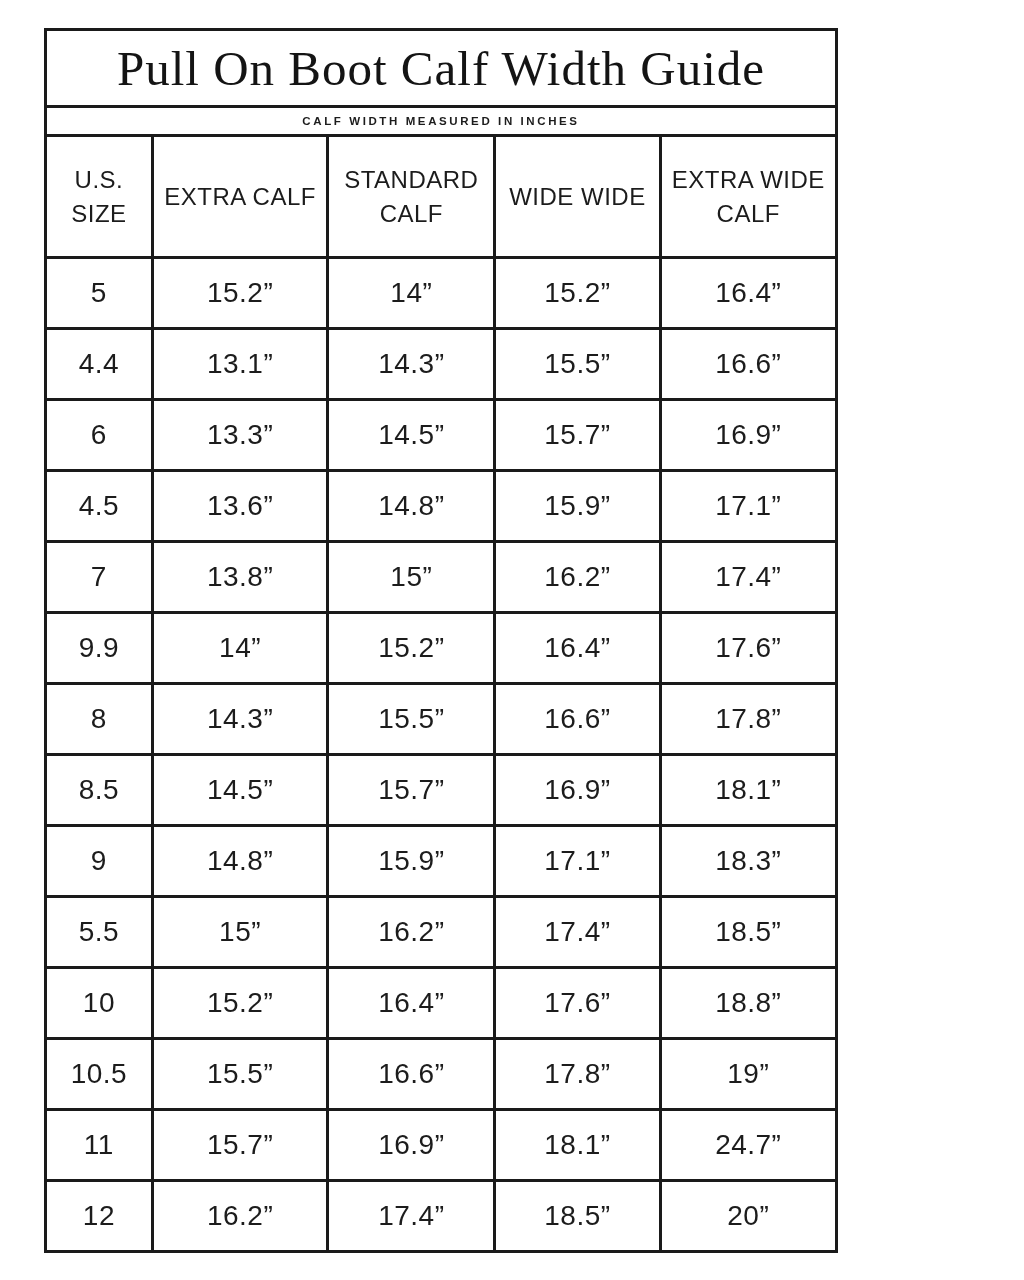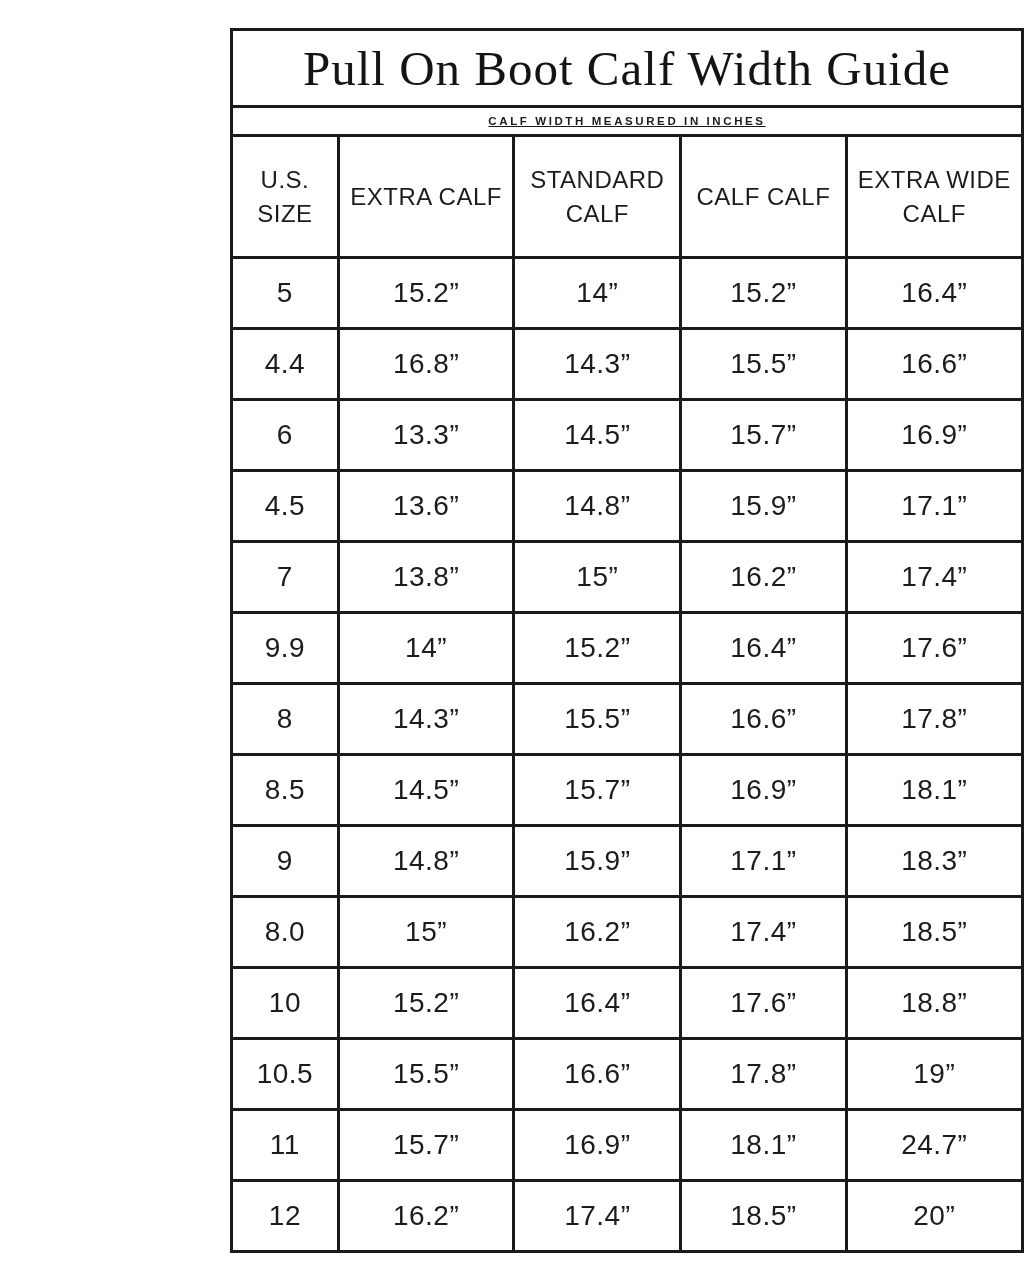--- a/index.html
+++ b/index.html
@@ -7,21 +7,21 @@
     width: 1024px;
     height: 1280px;
     background: #ffffff;
     font-family: "Liberation Sans", sans-serif;
     color: #1c1c1c;
   }
   .page {
     width: 1024px;
     height: 1280px;
     display: flex;
-    justify-content: flex-end;
+    justify-content: flex-start;
     align-items: flex-start;
     padding-top: 28px;
     padding-left: 44px;
   }
   table.guide {
     border-collapse: collapse;
     width: 794px;
     table-layout: fixed;
   }
   table.guide th, table.guide td {
@@ -43,21 +43,20 @@
     font-size: 49px;
     letter-spacing: 1px;
     color: #141414;
   }
   th.subtitle-cell {
     height: 29px;
     font-size: 11.5px;
     font-weight: 700;
     letter-spacing: 2.6px;
     color: #1c1c1c;
-    text-decoration: underline;
   }
   tr.col-headers th {
     height: 122px;
     font-size: 24px;
     font-weight: 500;
     line-height: 34px;
     letter-spacing: 0.5px;
     padding: 0 10px;
   }
   tbody td {
@@ -83,35 +82,35 @@
       <tr>
         <th colspan="5" class="title-cell">Pull On Boot Calf Width Guide</th>
       </tr>
       <tr>
         <th colspan="5" class="subtitle-cell">CALF WIDTH MEASURED IN INCHES</th>
       </tr>
       <tr class="col-headers" id="header-row">
           <th>U.S. SIZE</th>
           <th>EXTRA CALF</th>
           <th>STANDARD CALF</th>
-          <th>CALF CALF</th>
+          <th>WIDE WIDE</th>
           <th>EXTRA WIDE CALF</th>
         </tr>
     </thead>
     <tbody id="table-body">
         <tr>
           <td>5</td>
           <td>15.2”</td>
           <td>14”</td>
           <td>15.2”</td>
           <td>16.4”</td>
         </tr>
         <tr>
           <td>4.4</td>
-          <td>16.8”</td>
+          <td>13.1”</td>
           <td>14.3”</td>
           <td>15.5”</td>
           <td>16.6”</td>
         </tr>
         <tr>
           <td>6</td>
           <td>13.3”</td>
           <td>14.5”</td>
           <td>15.7”</td>
           <td>16.9”</td>
@@ -152,21 +151,21 @@
           <td>18.1”</td>
         </tr>
         <tr>
           <td>9</td>
           <td>14.8”</td>
           <td>15.9”</td>
           <td>17.1”</td>
           <td>18.3”</td>
         </tr>
         <tr>
-          <td>8.0</td>
+          <td>5.5</td>
           <td>15”</td>
           <td>16.2”</td>
           <td>17.4”</td>
           <td>18.5”</td>
         </tr>
         <tr>
           <td>10</td>
           <td>15.2”</td>
           <td>16.4”</td>
           <td>17.6”</td>

